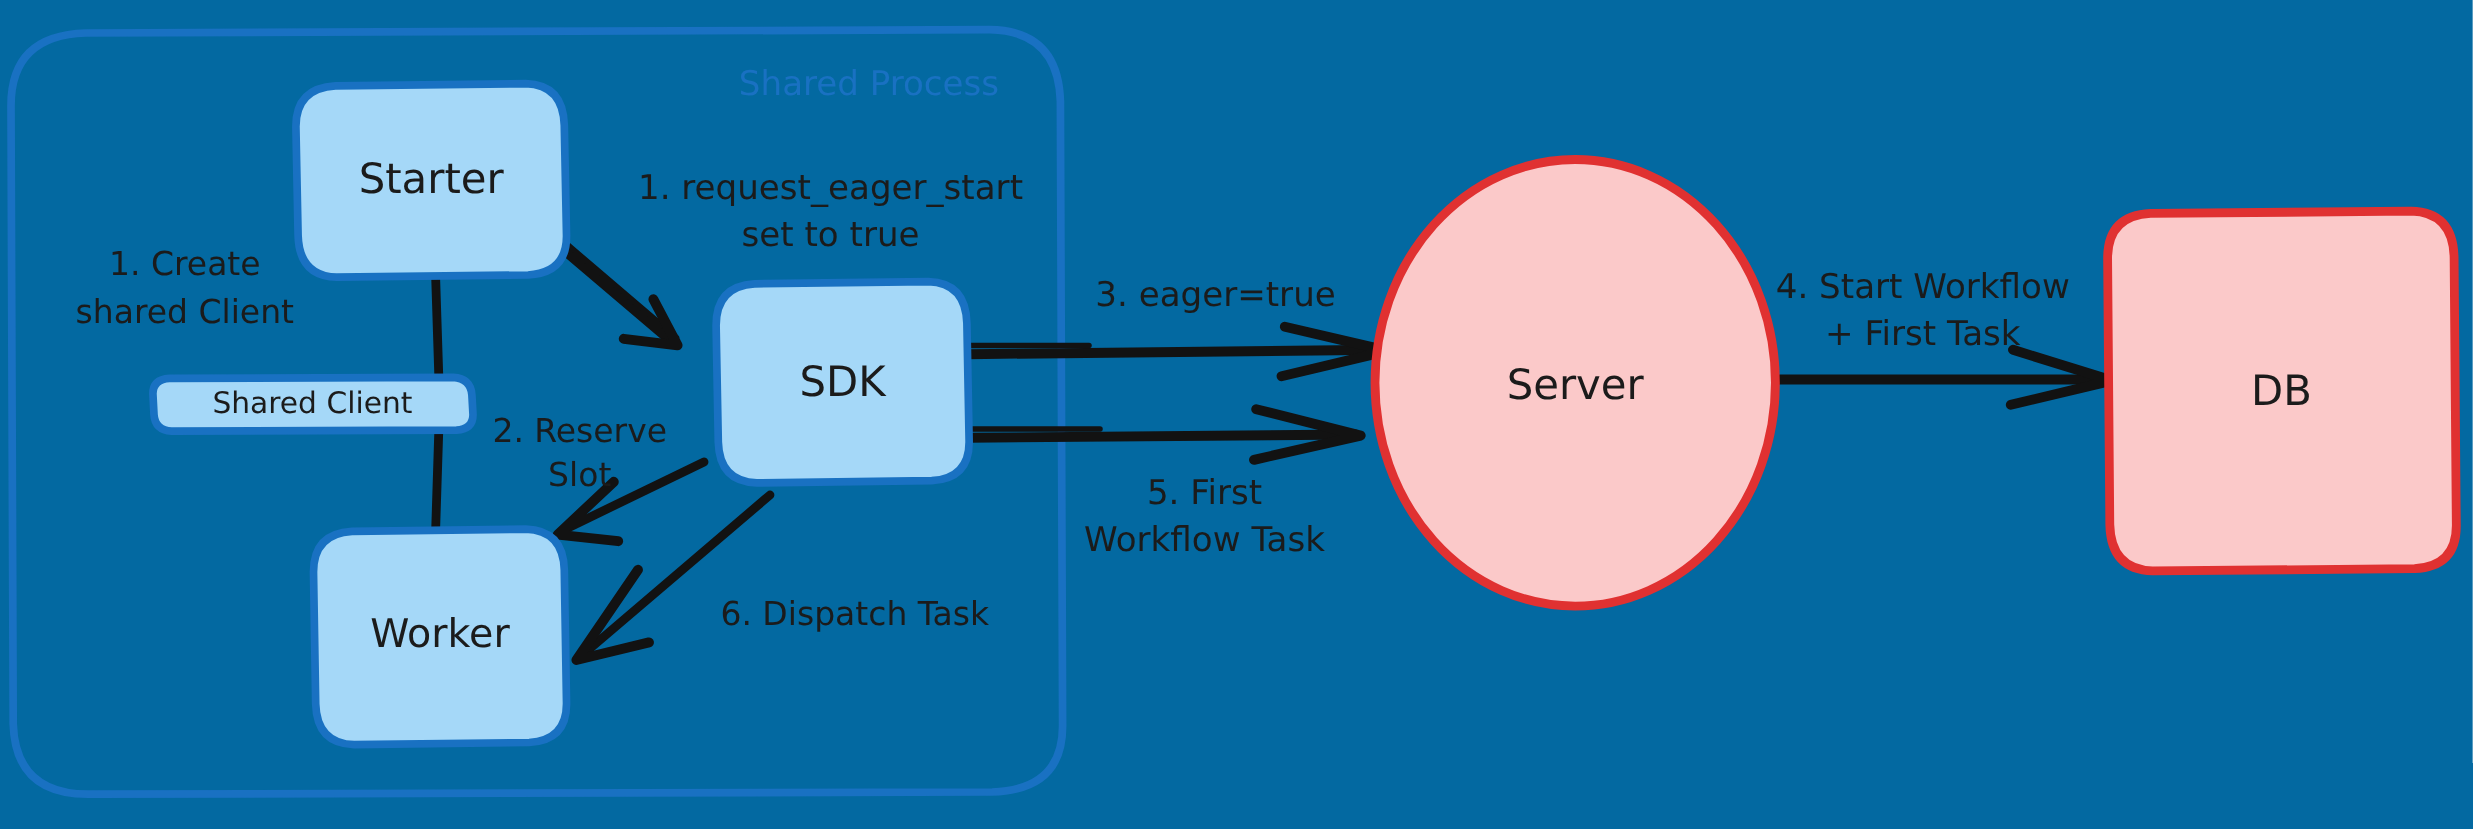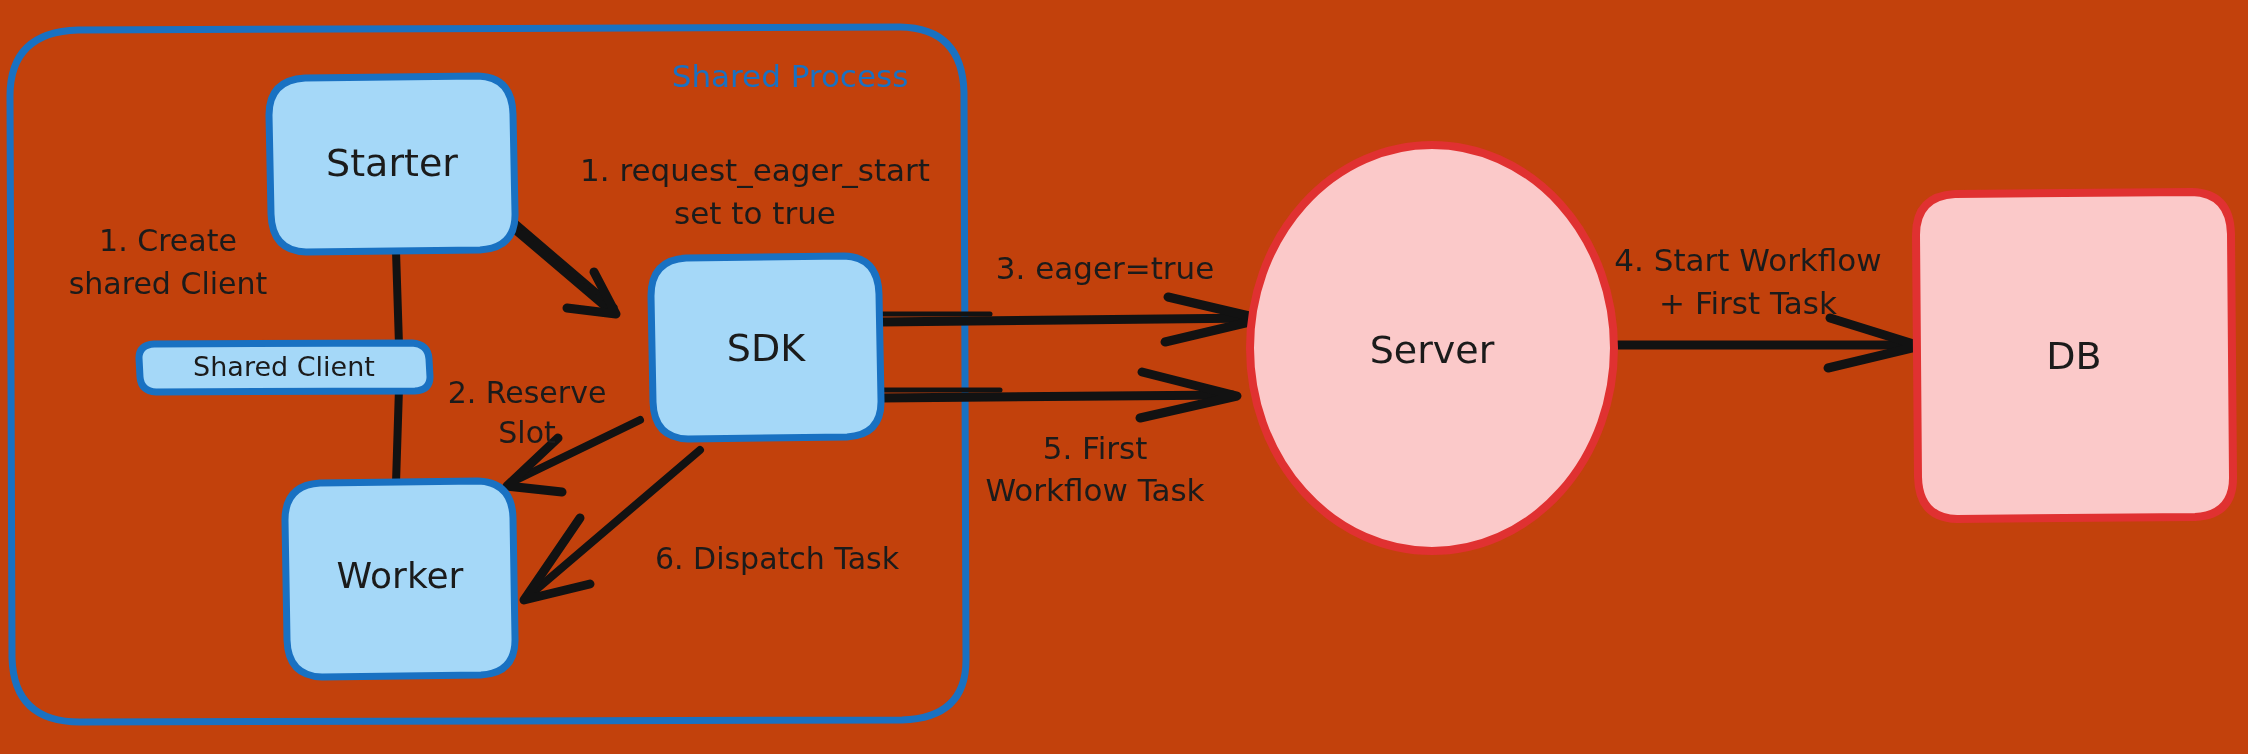--- a/index.html
+++ b/index.html
@@ -8,21 +8,21 @@
     padding: 0;
     background: #ffffff;
   }
   body {
     font-family: "DejaVu Sans", sans-serif;
   }
   #canvas {
     position: relative;
     width: 2248px;
     height: 754px;
-    background: #c2410c;
+    background: #0369a1;
     overflow: hidden;
   }
   svg.layer {
     position: absolute;
     left: 0;
     top: 0;
     width: 2248px;
     height: 754px;
   }
   .node-label {

